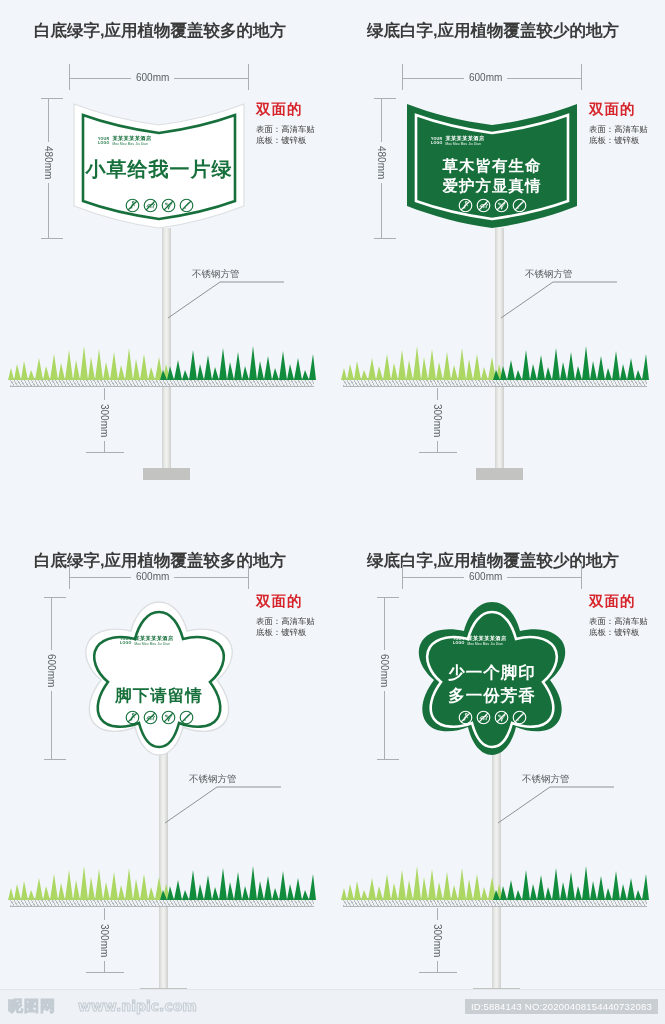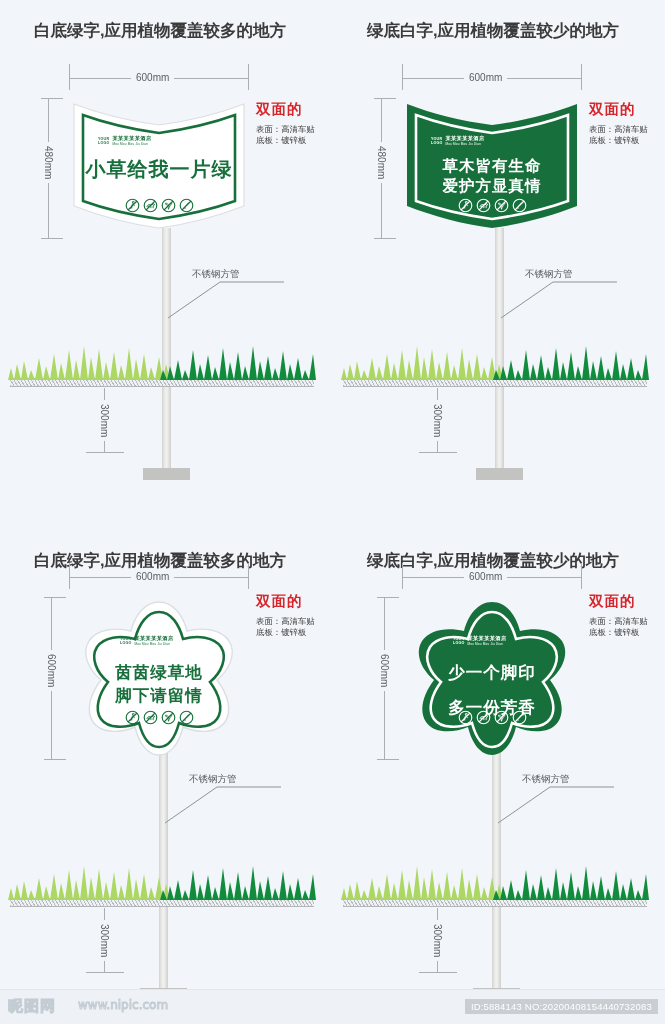--- a/index.html
+++ b/index.html
@@ -81,21 +81,21 @@
   #watermark{
     position:absolute;left:0;bottom:0;width:665px;height:34px;
     background:#eef2f6;border-top:1px solid #e2e7ec;
   }
   #wm-logo{
     position:absolute;left:8px;top:7px;font-size:15px;font-weight:bold;
     color:#eef2f6;-webkit-text-stroke:1px #c4ccd3;letter-spacing:1px;
     font-family:"DejaVu Sans",sans-serif;
   }
   #wm-url{
-    position:absolute;left:78px;top:8px;font-size:12px;font-weight:normal;
+    position:absolute;left:78px;top:8px;font-size:14px;font-weight:bold;
     color:#eef2f6;-webkit-text-stroke:1px #c4ccd3;letter-spacing:0px;
     font-family:"DejaVu Sans",sans-serif;
   }
   #wm-id{
     position:absolute;right:7px;top:9px;font-size:9.5px;color:#ffffff;
     background:#c9ced3;padding:2px 6px;letter-spacing:.2px;
   }
 </style>
 </head>
 <body>
@@ -328,21 +328,20 @@
       <div class="logo-wrap" style="position:absolute;left:51px;top:39px;color:#17703c;">
         <div>
           <div class="logo-your">YOUR</div>
           <div class="logo-your">LOGO</div>
         </div>
         <div>
           <div class="logo-cn-top">某某某某某酒店</div>
           <div class="logo-cn-bot">Mou Mou Mou Jiu Dian</div>
         </div>
       </div>
-      <div class="board-line" style="position:absolute;left:0;top:65px;width:180px;font-size:16.5px;color:#17703c;">茵茵绿草地</div>
       <div class="board-line" style="position:absolute;left:0;top:88px;width:180px;font-size:16.5px;color:#17703c;">脚下请留情</div>
       <div class="icons-row" style="position:absolute;left:0;top:113px;width:180px;">
         <svg width="15" height="15" viewBox="0 0 20 20">
             <circle cx="10" cy="10" r="8.4" fill="none" stroke="#17703c" stroke-width="1.5"></circle>
             <path d="M11,4.6 a1.2,1.2 0 1,0 0.01,0 M10.6,7 L9,10 L9,14 M10.6,8.2 L13,10.5 M9,11.5 L6.6,14.5" fill="none" stroke="#17703c" stroke-width="1.2"></path>
             <line x1="4" y1="16" x2="16" y2="4" stroke="#17703c" stroke-width="1.5"></line>
           </svg>
         <svg width="15" height="15" viewBox="0 0 20 20">
             <circle cx="10" cy="10" r="8.4" fill="none" stroke="#17703c" stroke-width="1.5"></circle>
             <path d="M5,12 L7,9 L12,9 L14.5,7.5 L15.5,9 L13.5,10.5 L13.5,13.5 M7.5,10.5 L7.5,13.5 M10.5,10 L10.5,13.5" fill="none" stroke="#17703c" stroke-width="1.2"></path>
@@ -432,21 +431,21 @@
         <div>
           <div class="logo-your">YOUR</div>
           <div class="logo-your">LOGO</div>
         </div>
         <div>
           <div class="logo-cn-top">某某某某某酒店</div>
           <div class="logo-cn-bot">Mou Mou Mou Jiu Dian</div>
         </div>
       </div>
       <div class="board-line" style="position:absolute;left:0;top:65px;width:180px;font-size:16.5px;color:#ffffff;text-align:center;">少一个脚印</div>
-      <div class="board-line" style="position:absolute;left:0;top:88px;width:180px;font-size:16.5px;color:#ffffff;margin-top:12px;">多一份芳香</div>
+      <div class="board-line" style="position:absolute;left:0;top:88px;width:180px;font-size:16.5px;color:#ffffff;">多一份芳香</div>
       <div class="icons-row" style="position:absolute;left:0;top:113px;width:180px;">
         <svg width="15" height="15" viewBox="0 0 20 20">
             <circle cx="10" cy="10" r="8.4" fill="none" stroke="#ffffff" stroke-width="1.5"></circle>
             <path d="M11,4.6 a1.2,1.2 0 1,0 0.01,0 M10.6,7 L9,10 L9,14 M10.6,8.2 L13,10.5 M9,11.5 L6.6,14.5" fill="none" stroke="#ffffff" stroke-width="1.2"></path>
             <line x1="4" y1="16" x2="16" y2="4" stroke="#ffffff" stroke-width="1.5"></line>
           </svg>
         <svg width="15" height="15" viewBox="0 0 20 20">
             <circle cx="10" cy="10" r="8.4" fill="none" stroke="#ffffff" stroke-width="1.5"></circle>
             <path d="M5,12 L7,9 L12,9 L14.5,7.5 L15.5,9 L13.5,10.5 L13.5,13.5 M7.5,10.5 L7.5,13.5 M10.5,10 L10.5,13.5" fill="none" stroke="#ffffff" stroke-width="1.2"></path>
             <line x1="4" y1="16" x2="16" y2="4" stroke="#ffffff" stroke-width="1.5"></line>

